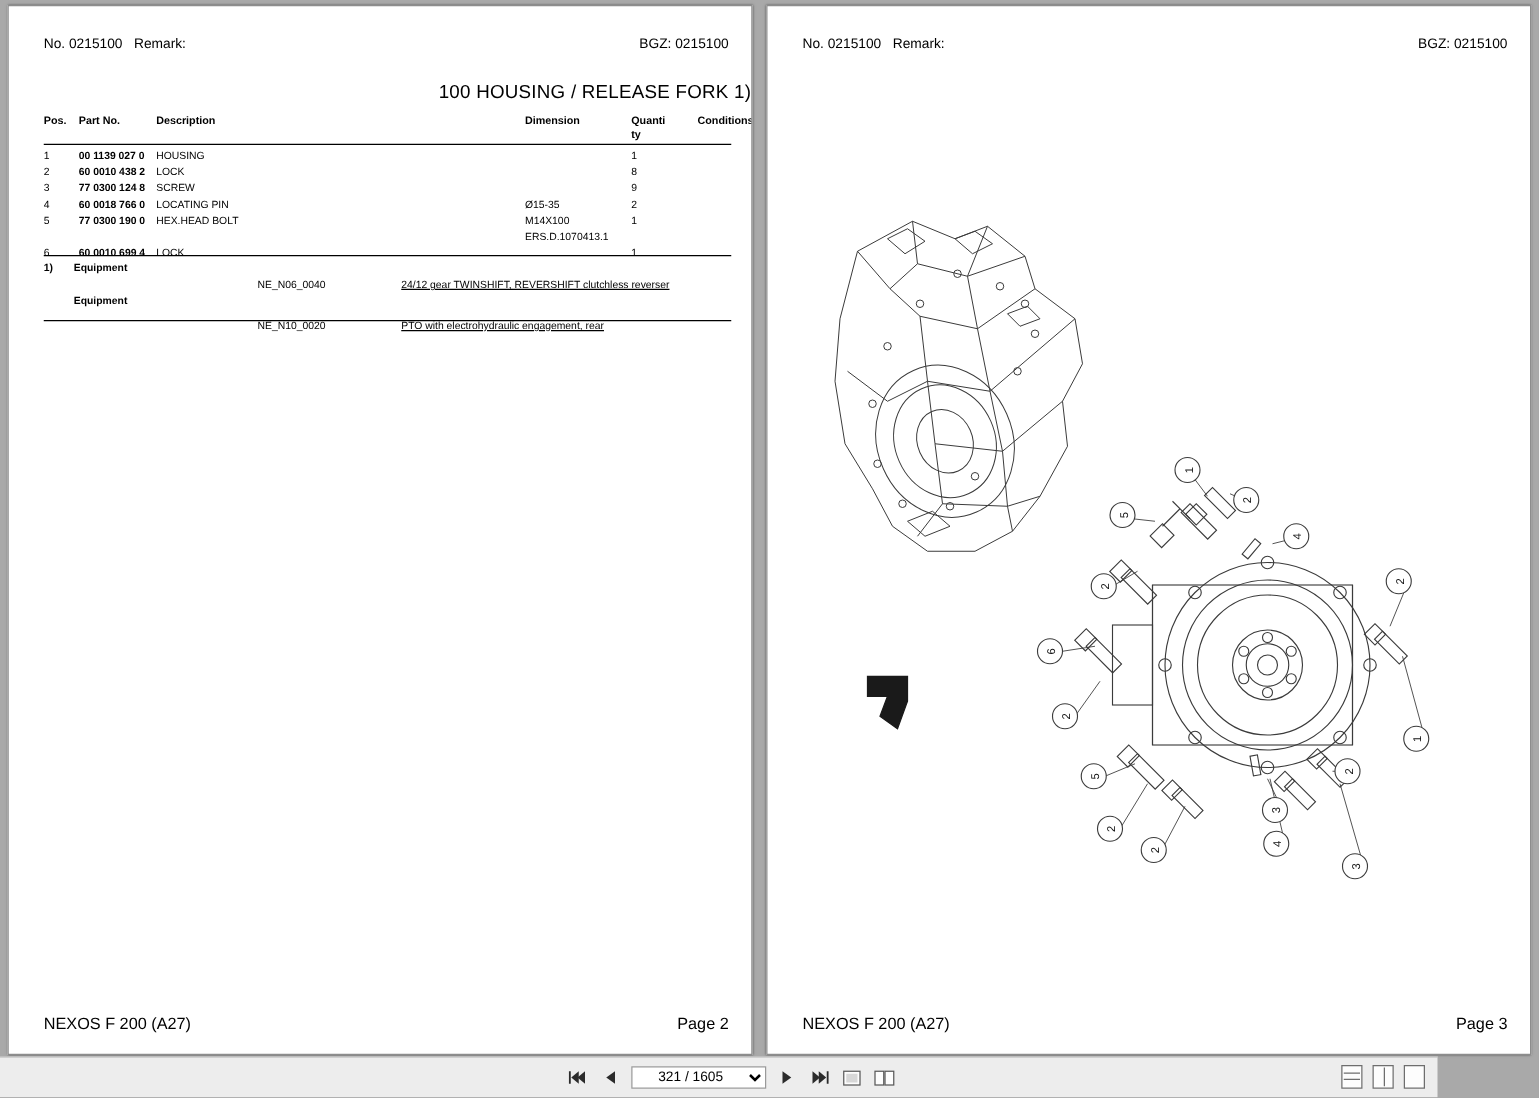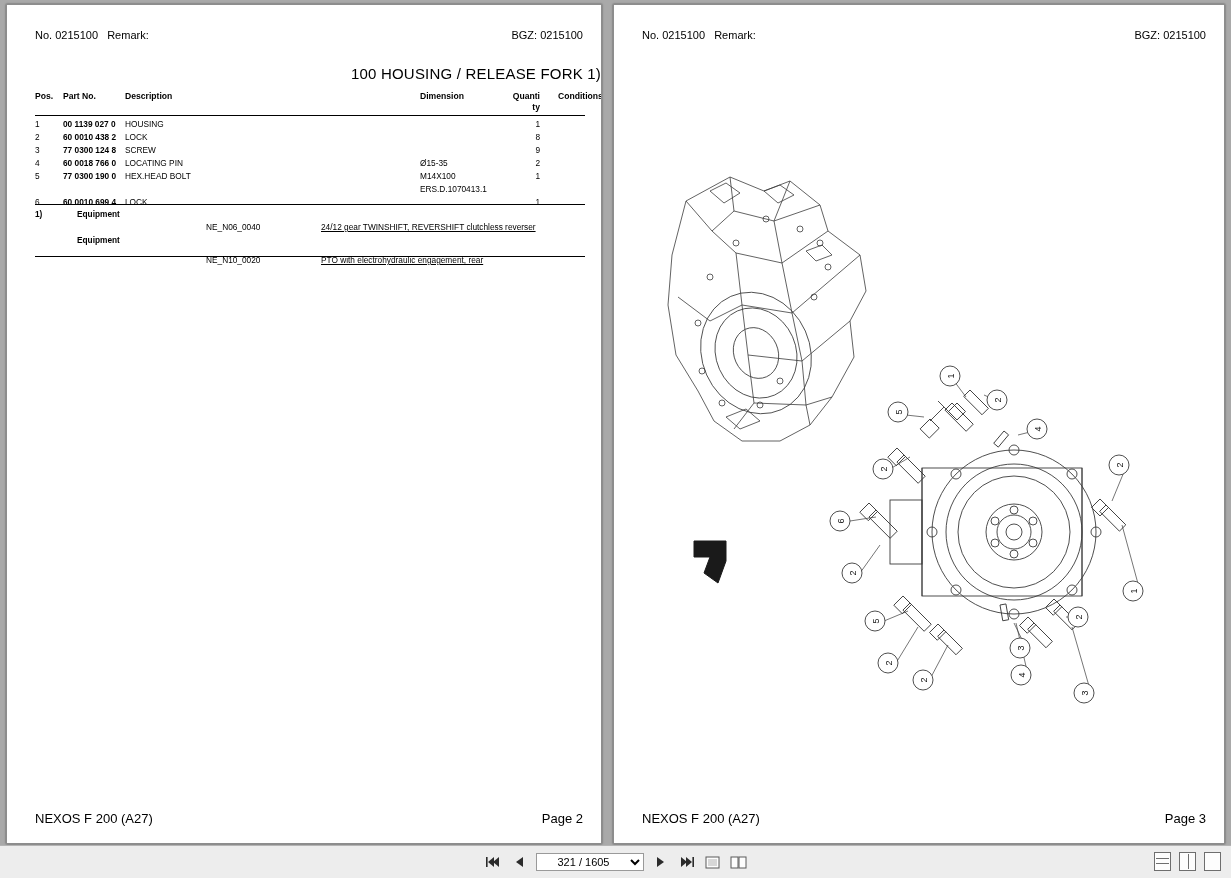--- a/index.html
+++ b/index.html
@@ -113,64 +113,65 @@
   }
   .pt-head.second {
     border-bottom: 1px solid #000;
     height: 11px;
     line-height: 6px;
   }
   .c-pos   { position: absolute; left: 0px;   width: 28px; }
   .c-part  { position: absolute; left: 28px;  width: 90px; font-weight: bold; }
   .c-desc  { position: absolute; left: 90px;  width: 325px; }
   .c-dim   { position: absolute; left: 385px; width: 85px; }
-  .c-qty   { position: absolute; left: 470px; width: 35px; text-align: right; }
+  .c-qty   { position: absolute; left: 470px; width: 35px; }
   .c-cond  { position: absolute; left: 503px; width: 60px; margin-left: 20px; }
   .pt-head .c-part { font-weight: bold; }
 
   .pt-sep {
     position: absolute;
     left: 0;
     width: 550px;
     border-top: 1px solid #000;
   }
 
   .eq-block {
     position: absolute;
     left: 28px;
     width: 550px;
     font-size: 8.3px;
   }
   .eq-row { position: relative; height: 13px; line-height: 13px; }
   .eq-num { position: absolute; left: 0;   width: 24px; font-weight: bold; }
-  .eq-lbl { position: absolute; left: 24px; width: 120px; font-weight: bold; margin-left: 18px; }
+  .eq-lbl { position: absolute; left: 24px; width: 120px; font-weight: bold; }
   .eq-code{ position: absolute; left: 155px; width: 140px; margin-left: 16px; }
   .eq-txt { position: absolute; left: 286px; width: 280px; text-decoration: underline; }
 
   
   #drawing {
     position: absolute;
     left: 0;
     top: 0;
     width: 612px;
     height: 840px;
   }
 
   
   #toolbar {
     position: absolute;
     left: 0;
     bottom: 0;
-    width: 1231px;
+    width: 1131px;
     height: 32px;
     background: #ededed;
     border-top: 1px solid #b4b4b4;
     display: flex;
     align-items: center;
     justify-content: center;
+    padding-left: 19px;
   }
   .tb-group {
     display: flex;
     align-items: center;
     gap: 8px;
   }
   .tb-btn {
     width: 18px;
     height: 18px;
     display: flex;

